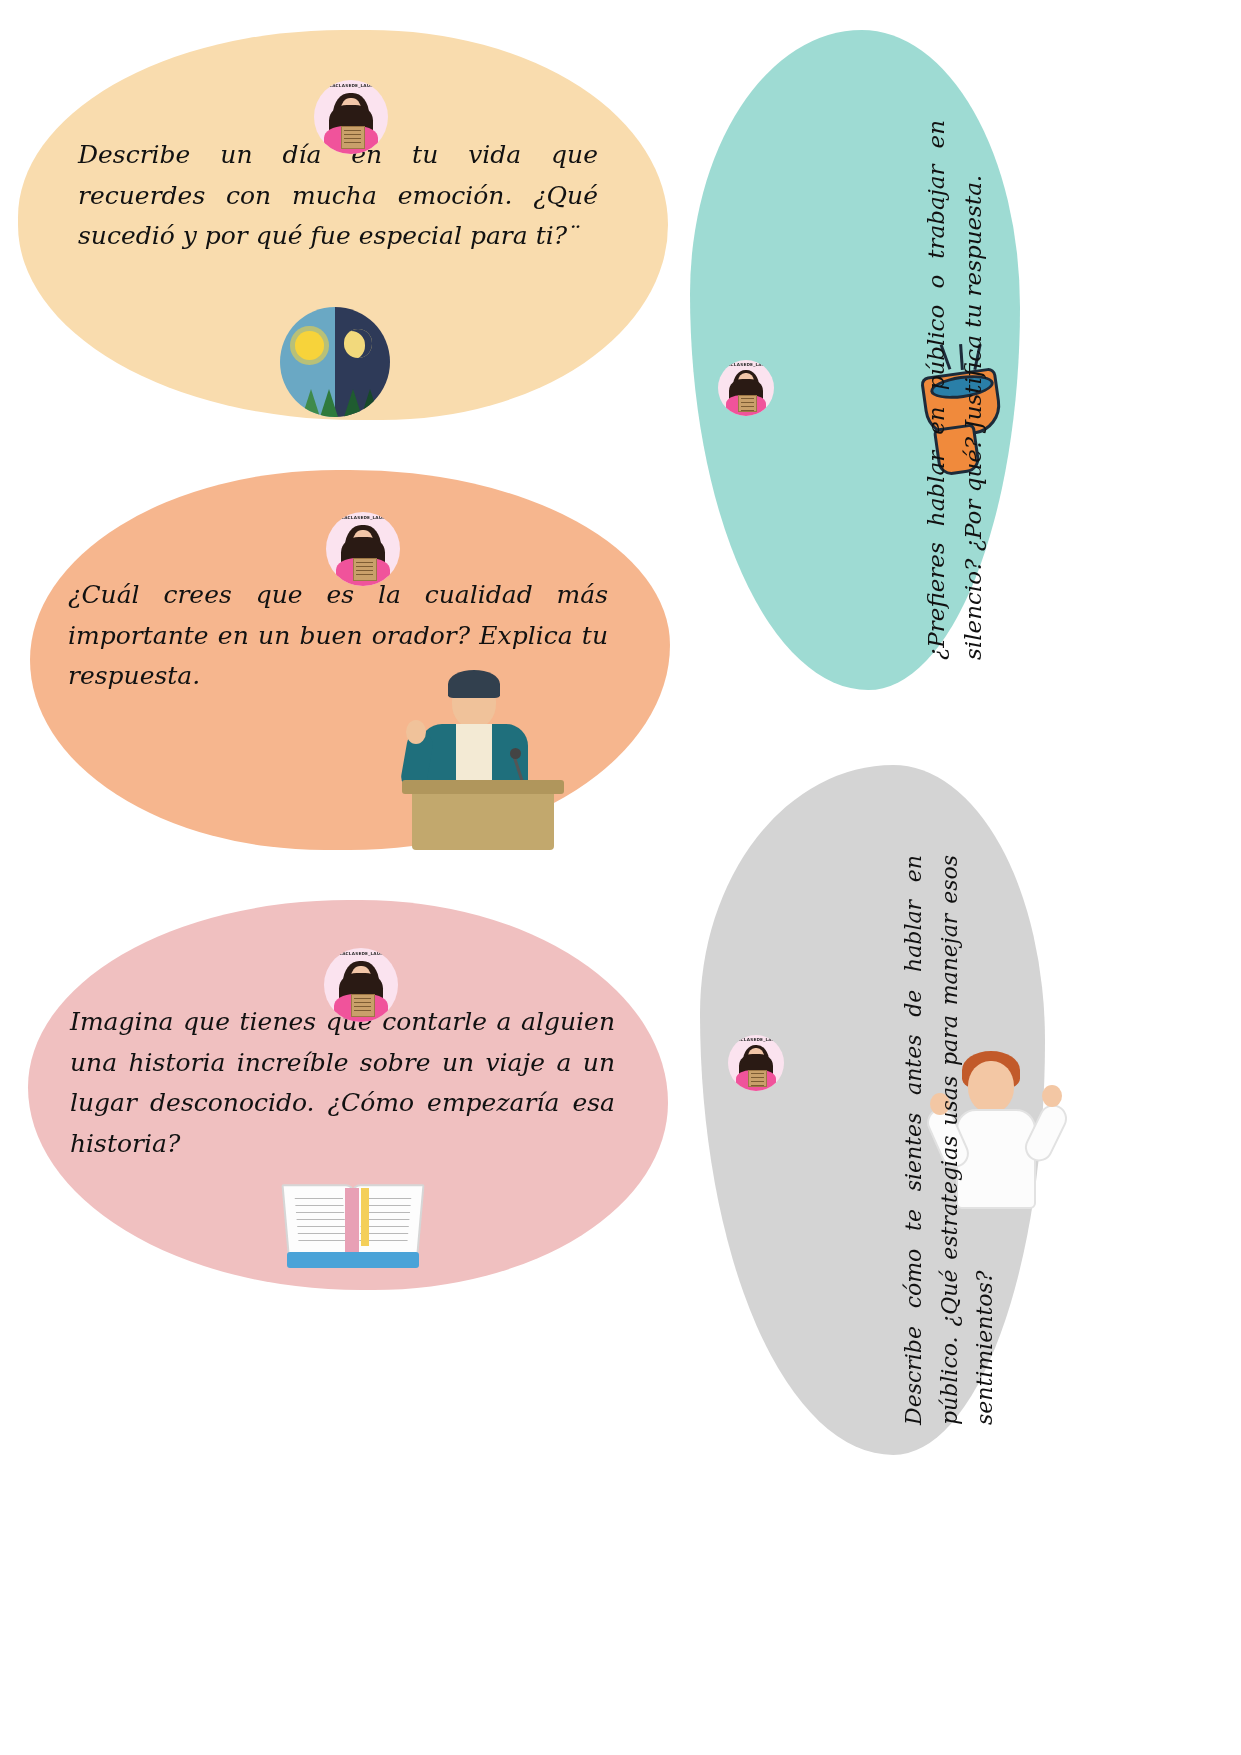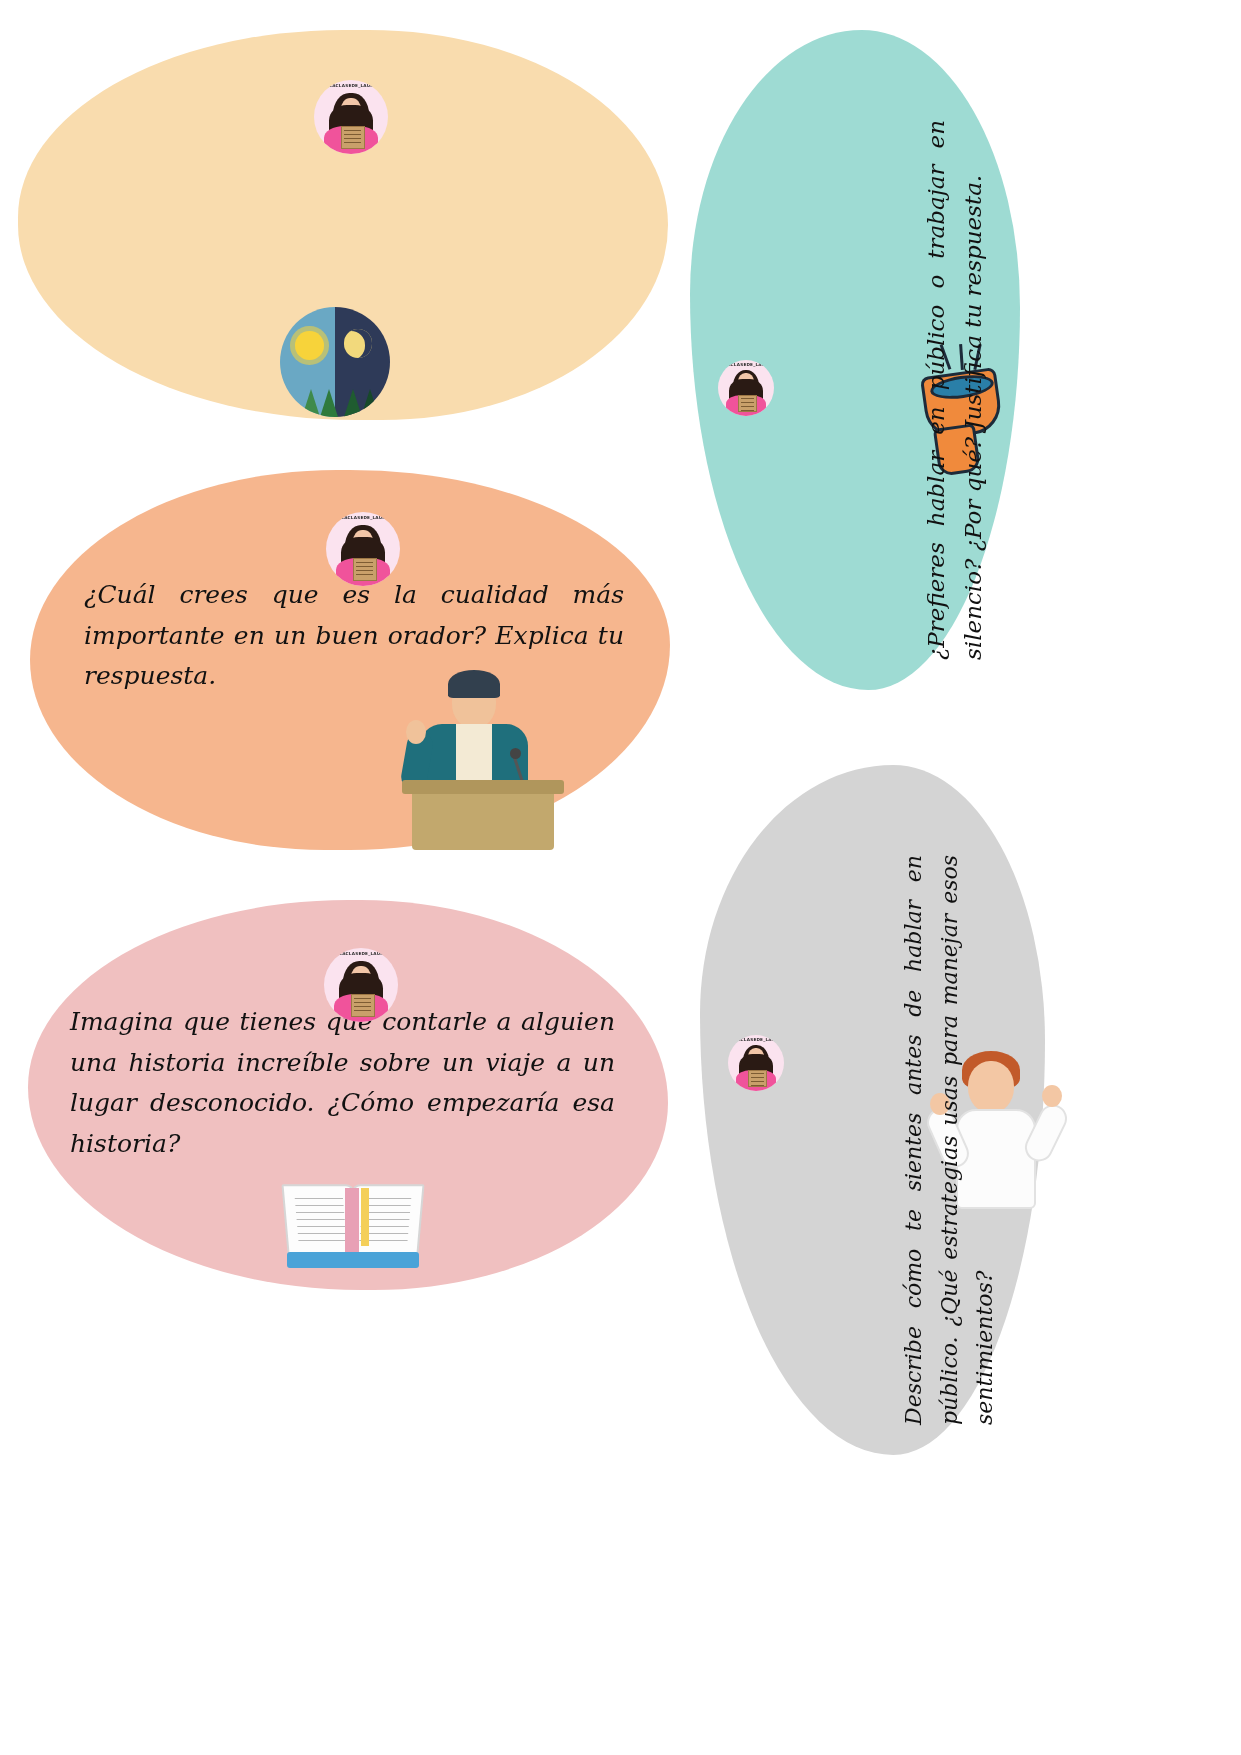--- a/index.html
+++ b/index.html
@@ -102,21 +102,21 @@
     border-left:9px solid transparent;border-right:9px solid transparent;border-bottom:28px solid #3f8a4a;}
   #art-sunmoon .tree.t1{left:20%;}
   #art-sunmoon .tree.t2{left:36%;border-bottom-color:#2f7a3c;}
   #art-sunmoon .tree.t3{left:58%;border-bottom-color:#1f5c30;}
   #art-sunmoon .tree.t4{left:74%;border-bottom-color:#17492a;}
 
   
   #card2{left:30px;top:470px;width:640px;height:380px;}
   #card2 .blob{background:#f6b68e;border-radius:48% 50% 50% 46% / 50% 46% 54% 50%;}
   #card2 .avatar{left:296px;top:42px;width:74px;height:74px;}
-  #card2 .qtext{left:54px;top:105px;width:540px;font-size:25px;}
+  #card2 .qtext{left:38px;top:105px;width:540px;font-size:25px;}
 
   
   #art-speaker{position:absolute;left:360px;top:198px;width:185px;height:185px;z-index:4;}
   .sp-head{position:absolute;left:62px;top:8px;width:44px;height:52px;border-radius:48% 48% 46% 46%;background:#f0c29a;}
   .sp-hair{position:absolute;left:58px;top:2px;width:52px;height:28px;border-radius:50% 50% 10% 10%;background:#32404e;}
   .sp-body{position:absolute;left:30px;top:56px;width:108px;height:78px;background:#1f6f7c;border-radius:22px 22px 4px 4px;}
   .sp-shirt{position:absolute;left:66px;top:56px;width:36px;height:66px;background:#f3ead4;}
   .sp-arm{position:absolute;left:14px;top:64px;width:26px;height:58px;background:#1f6f7c;border-radius:14px;transform:rotate(10deg);}
   .sp-hand{position:absolute;left:16px;top:52px;width:20px;height:24px;background:#f0c29a;border-radius:50%;}
   .sp-podium{position:absolute;left:22px;top:120px;width:142px;height:62px;background:#c2a86d;border-radius:4px;}
@@ -192,20 +192,21 @@
       <div class="av-hair"></div>
       <div class="av-face"></div>
       <div class="av-hair2"></div>
       <div class="av-body"></div>
       <div class="av-book">
           <i></i>
         </div>
       <div class="handle">@LACLASEDE_LAURA</div>
     </div>
 
+    <div class="qtext">Describe un día en tu vida que recuerdes con mucha emoción. ¿Qué sucedió y por qué fue especial para ti?¨</div>
 
     <div id="art-sunmoon">
       <div class="day"></div>
       <div class="night"></div>
       <div class="sun"></div>
       <div class="moon"></div>
       <div class="tree t1"></div>
       <div class="tree t2"></div>
       <div class="tree t3"></div>
       <div class="tree t4"></div>

